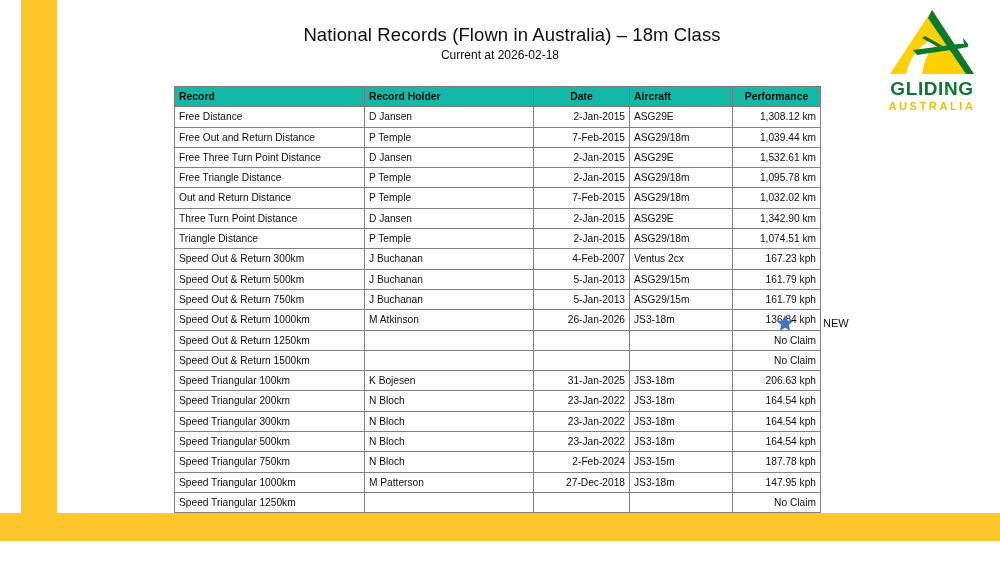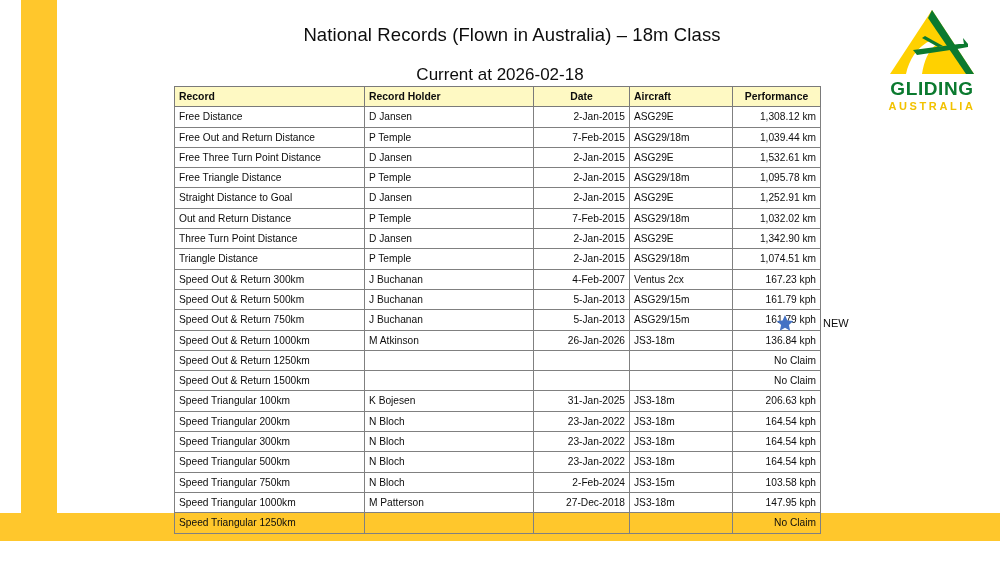--- a/index.html
+++ b/index.html
@@ -44,24 +44,24 @@
   #page-title {
     font-size: 18.5px;
     font-weight: 400;
     color: #0d0d0d;
     letter-spacing: 0.1px;
     line-height: 1.15;
     white-space: nowrap;
     margin-left: 24px;
   }
   #page-subtitle {
-    font-size: 17px;
+    font-size: 12px;
     font-weight: 400;
     color: #0d0d0d;
-    margin-top: 20px;
+    margin-top: 3px;
     white-space: nowrap;
   }
 
   
   #records-table {
     position: absolute;
     left: 174px;
     top: 86px;
     width: 602px;
     border-collapse: collapse;
@@ -73,21 +73,21 @@
   #records-table td {
     border: 1px solid #808080;
     padding: 0 4px;
     height: 19.3px;
     line-height: 19.3px;
     overflow: hidden;
     white-space: nowrap;
     font-weight: 400;
   }
   #records-table thead th {
-    background: #fef9c3;
+    background: #14b8a6;
     font-weight: bold;
     font-size: 10.4px;
     border-color: #7a7a7a;
   }
   .col-record   { width: 181px; text-align: left;  }
   .col-holder   { width: 160px; text-align: left;  }
   .col-date     { width: 87px;  text-align: right; }
   .col-aircraft { width: 94px;  text-align: left;  }
   .col-perf     { width: 79px;  text-align: right; }
 
@@ -185,27 +185,20 @@
         <td class="col-perf">1,532.61 km</td>
       </tr>
       <tr>
         <td class="col-record">Free Triangle Distance</td>
         <td class="col-holder">P Temple</td>
         <td class="col-date">2-Jan-2015</td>
         <td class="col-aircraft">ASG29/18m</td>
         <td class="col-perf">1,095.78 km</td>
       </tr>
       <tr>
-        <td class="col-record">Straight Distance to Goal</td>
-        <td class="col-holder">D Jansen</td>
-        <td class="col-date">2-Jan-2015</td>
-        <td class="col-aircraft">ASG29E</td>
-        <td class="col-perf">1,252.91 km</td>
-      </tr>
-      <tr>
         <td class="col-record">Out and Return Distance</td>
         <td class="col-holder">P Temple</td>
         <td class="col-date">7-Feb-2015</td>
         <td class="col-aircraft">ASG29/18m</td>
         <td class="col-perf">1,032.02 km</td>
       </tr>
       <tr>
         <td class="col-record">Three Turn Point Distance</td>
         <td class="col-holder">D Jansen</td>
         <td class="col-date">2-Jan-2015</td>
@@ -287,21 +280,21 @@
         <td class="col-holder">N Bloch</td>
         <td class="col-date">23-Jan-2022</td>
         <td class="col-aircraft">JS3-18m</td>
         <td class="col-perf">164.54 kph</td>
       </tr>
       <tr>
         <td class="col-record">Speed Triangular 750km</td>
         <td class="col-holder">N Bloch</td>
         <td class="col-date">2-Feb-2024</td>
         <td class="col-aircraft">JS3-15m</td>
-        <td class="col-perf">103.58 kph</td>
+        <td class="col-perf">187.78 kph</td>
       </tr>
       <tr>
         <td class="col-record">Speed Triangular 1000km</td>
         <td class="col-holder">M Patterson</td>
         <td class="col-date">27-Dec-2018</td>
         <td class="col-aircraft">JS3-18m</td>
         <td class="col-perf">147.95 kph</td>
       </tr>
       <tr>
         <td class="col-record">Speed Triangular 1250km</td>

